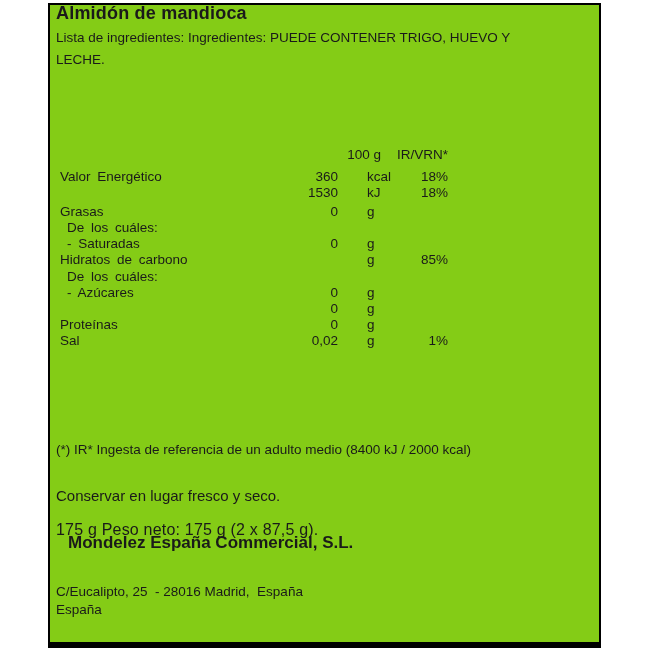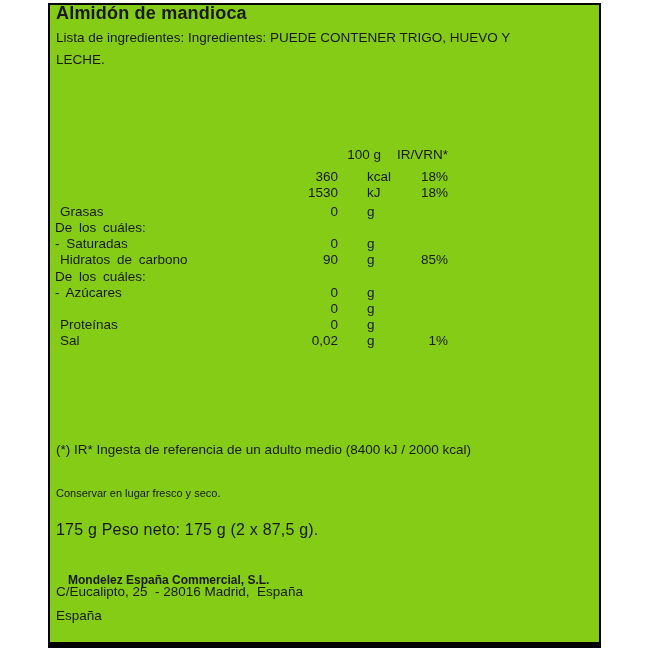--- a/index.html
+++ b/index.html
@@ -13,49 +13,50 @@
     box-sizing:border-box;background:#84cc16;
     border:2px solid #000;border-bottom:6px solid #000;
   }
   .inner{position:relative;width:100%;height:100%;}
   .abs{position:absolute;left:6px;}
   .title{top:-2px;font-size:18px;font-weight:bold;letter-spacing:.2px;}
   .ingredients{top:22px;width:497px;font-size:13.5px;line-height:22px;white-space:pre-wrap;}
   .ntable{position:absolute;left:0;top:0;width:100%;font-size:13.5px;}
   .trow{position:absolute;left:0;width:100%;height:17px;line-height:17px;}
   .lbl{position:absolute;left:10px;word-spacing:3px;white-space:nowrap;}
-  .indent .lbl{left:5px;}
+  .indent .lbl{left:17px;}
   .num{position:absolute;left:0;width:288px;text-align:right;white-space:pre;}
   .unit{position:absolute;left:317px;white-space:pre;}
   .hnum{position:absolute;left:0;width:331px;text-align:right;white-space:pre;}
   .ri{position:absolute;left:330px;width:68px;text-align:right;white-space:pre;}
   .footnote{top:437px;font-size:13.5px;white-space:pre-wrap;}
-  .storage{top:482px;font-size:11px;}
+  .storage{top:482px;font-size:15px;}
   .net{top:516px;font-size:16px;font-weight:normal;letter-spacing:.2px;}
-  .mfr-name{top:568px;font-size:12px;font-weight:bold;padding-left:12px;}
+  .mfr-name{top:528px;font-size:17px;font-weight:bold;padding-left:12px;}
   .mfr-addr{top:579px;font-size:13.5px;white-space:pre-wrap;}
-  .mfr-country{top:597px;font-size:13.5px;margin-top:6px;}
+  .mfr-country{top:597px;font-size:13.5px;}
 </style>
 </head>
 <body>
 
 <div class="label-box">
   <div class="inner">
 
     <div class="abs title">Almidón de mandioca</div>
     <div class="abs ingredients">Lista de ingredientes: Ingredientes: PUEDE CONTENER TRIGO, HUEVO Y LECHE.</div>
 
     <div class="ntable">
 
       <div class="trow" style="top:141px">
         <span class="hnum">100 g</span>
         <span class="ri">IR/VRN*</span>
       </div>
 
       <div class="trow" style="top:163px">
+        <span class="lbl">Valor Energético</span>
         <span class="num">360</span>
         <span class="unit">kcal</span>
         <span class="ri">18%</span>
       </div>
 
       <div class="trow" style="top:179px">
         <span class="lbl"></span>
         <span class="num">1530</span>
         <span class="unit">kJ</span>
         <span class="ri">18%</span>
@@ -77,21 +78,20 @@
 
       <div class="trow indent" style="top:230px">
         <span class="lbl">- Saturadas</span>
         <span class="num">0</span>
         <span class="unit">g</span>
         <span class="ri"></span>
       </div>
 
       <div class="trow" style="top:246px">
         <span class="lbl">Hidratos de carbono</span>
-        <span class="num">90</span>
         <span class="unit">g</span>
         <span class="ri">85%</span>
       </div>
 
       <div class="trow indent" style="top:263px">
         <span class="lbl">De los cuáles:</span>
         <span class="num"></span>
         <span class="unit"></span>
         <span class="ri"></span>
       </div>

